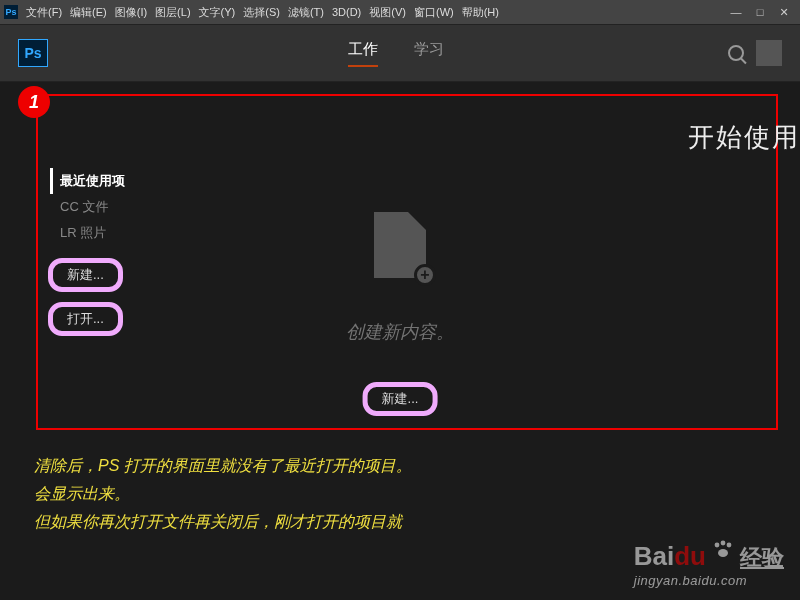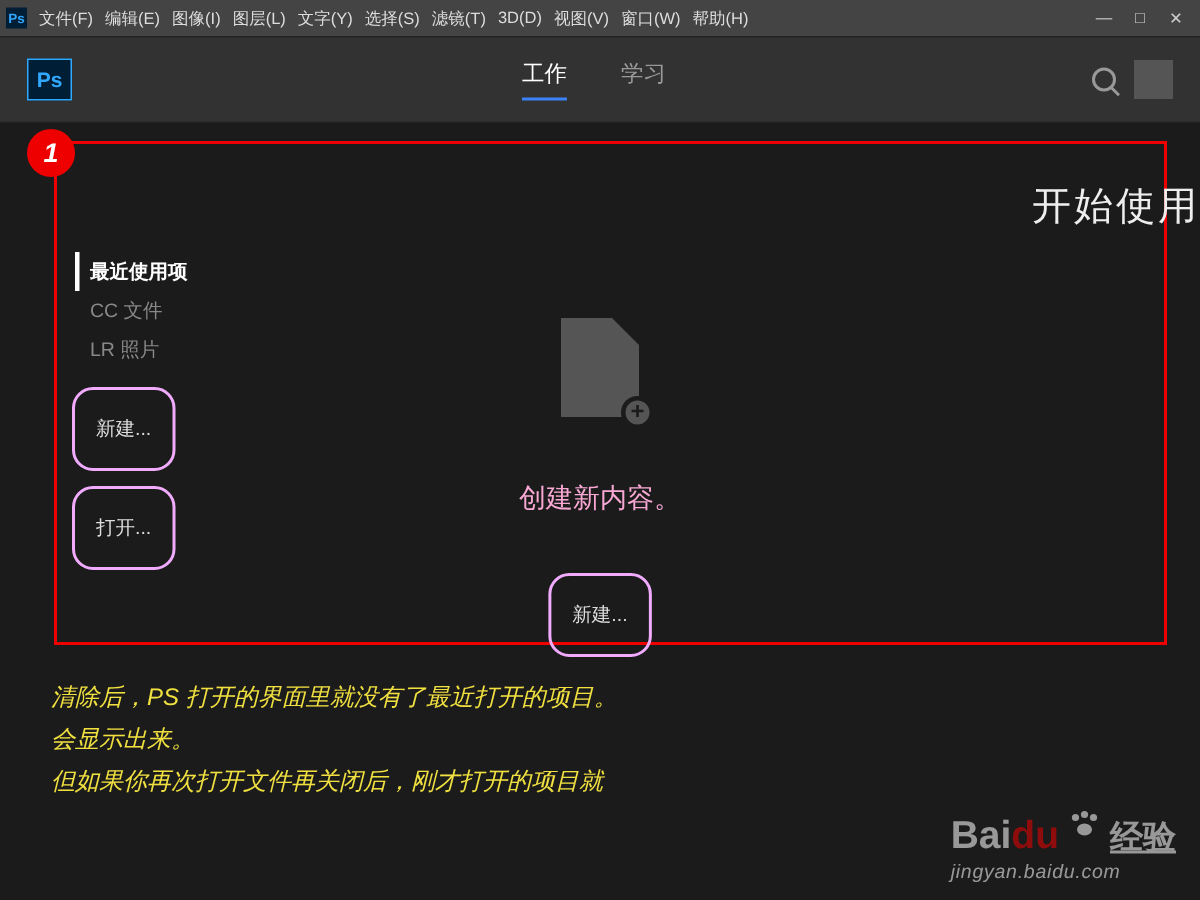--- a/index.html
+++ b/index.html
@@ -66,21 +66,21 @@
   display: flex;
   gap: 36px;
 }
 .tab {
   font-size: 15px;
   color: #999;
   padding-bottom: 6px;
 }
 .tab.active {
   color: #fff;
-  border-bottom: 2px solid #3b82f6;
+  border-bottom: 2px solid #c2410c;
 }
 .right-tools {
   margin-left: auto;
   display: flex;
   align-items: center;
   gap: 12px;
 }
 .search-icon {
   width: 16px; height: 16px;
   border: 2px solid #999;
@@ -151,23 +151,23 @@
   padding-left: 7px;
 }
 .side-buttons {
   position: absolute;
   top: 176px; left: 48px;
   display: flex;
   flex-direction: column;
   gap: 10px;
 }
 .pill {
-  border: 2px solid #f0abfc;
+  border: 5px solid #f0abfc;
   border-radius: 14px;
-  padding: 17px 14px;
+  padding: 3px 14px;
   font-size: 13px;
   color: #ddd;
   background: transparent;
   width: fit-content;
 }
 .doc-icon {
   position: absolute;
   top: 130px; left: 50%;
   transform: translateX(-50%);
 }
@@ -196,21 +196,22 @@
   justify-content: center;
   color: #1b1b1b;
   font-size: 16px;
   font-weight: bold;
 }
 .create-text {
   position: absolute;
   top: 238px; left: 0; width: 100%;
   text-align: center;
   font-size: 18px;
-  color: #f9a8d4;
+  color: #737373;
+  font-style: italic;
 }
 .center-pill {
   position: absolute;
   top: 300px; left: 50%;
   transform: translateX(-50%);
 }
 .caption {
   position: absolute;
   top: 370px; left: 34px;
   font-size: 16px;

